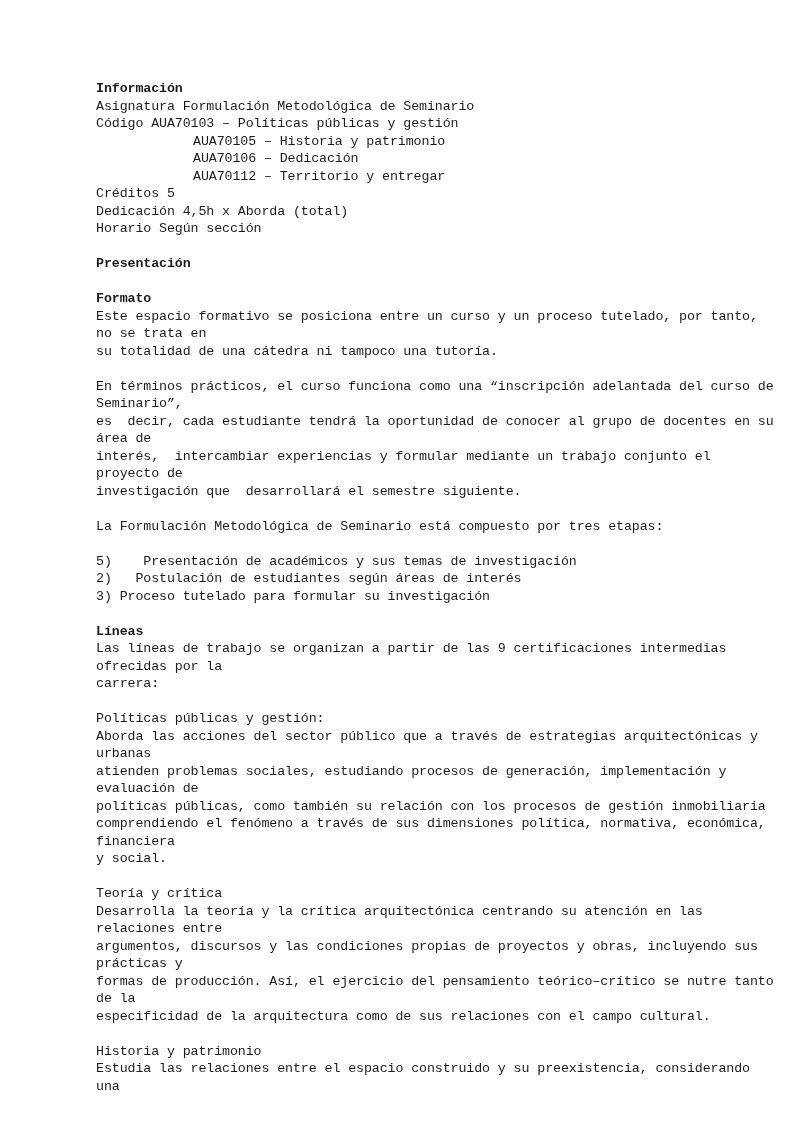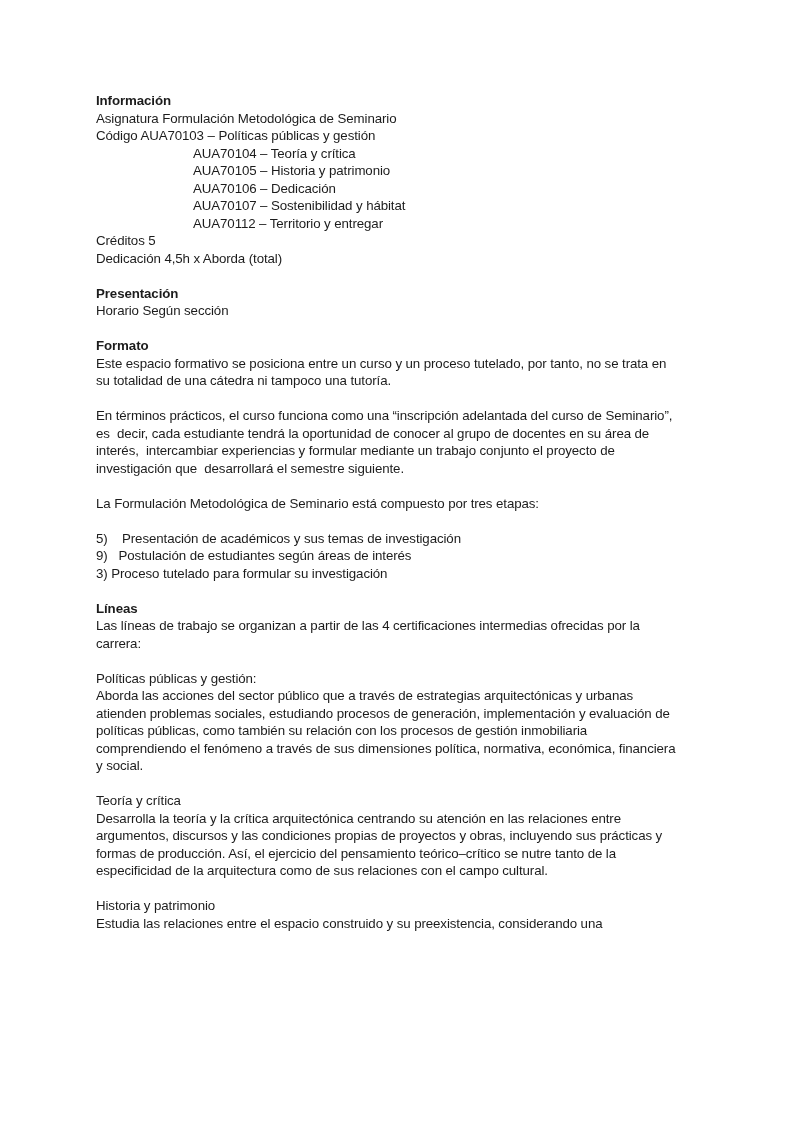--- a/index.html
+++ b/index.html
@@ -6,24 +6,24 @@
     margin: 0;
     padding: 0;
     background: #ffffff;
     width: 800px;
     height: 1130px;
     overflow: hidden;
   }
   .doc {
     position: absolute;
     left: 96px;
-    top: 92px;
+    top: 80px;
     width: 680px;
     color: #1c1c1c;
-    font-family: Liberation Sans, sans-serif;
+    font-family: Liberation Mono, monospace;
     font-size: 13.3px;
     line-height: 17.5px;
     letter-spacing: -0.1px;
   }
   .block {
     white-space: pre-wrap;
   }
   .heading {
     font-weight: 700;
   }
@@ -34,42 +34,40 @@
     margin-top: 17.5px;
   }
 </style>
 </head>
 <body>
 
 <div class="doc">
     <div class="block heading">Información</div>
     <div class="block line">Asignatura Formulación Metodológica de Seminario</div>
     <div class="block line">Código AUA70103 – Políticas públicas y gestión</div>
-    <div class="block line indent">AUA70104 – Teoría y crítica</div>
     <div class="block line indent">AUA70105 – Historia y patrimonio</div>
     <div class="block line indent">AUA70106 – Dedicación</div>
-    <div class="block line indent">AUA70107 – Sostenibilidad y hábitat</div>
     <div class="block line indent">AUA70112 – Territorio y entregar</div>
     <div class="block line">Créditos 5</div>
     <div class="block line">Dedicación 4,5h x Aborda (total)</div>
+    <div class="block line">Horario Según sección</div>
     <div class="block heading gap">Presentación</div>
-    <div class="block line">Horario Según sección</div>
     <div class="block heading gap">Formato</div>
     <div class="block paragraph">Este espacio formativo se posiciona entre un curso y un proceso tutelado, por tanto, no se trata en
 su totalidad de una cátedra ni tampoco una tutoría.</div>
     <div class="block paragraph gap">En términos prácticos, el curso funciona como una “inscripción adelantada del curso de Seminario”,
 es  decir, cada estudiante tendrá la oportunidad de conocer al grupo de docentes en su área de
 interés,  intercambiar experiencias y formular mediante un trabajo conjunto el proyecto de
 investigación que  desarrollará el semestre siguiente.</div>
     <div class="block paragraph gap">La Formulación Metodológica de Seminario está compuesto por tres etapas:</div>
     <div class="block list-item gap">5)    Presentación de académicos y sus temas de investigación</div>
-    <div class="block list-item">9)   Postulación de estudiantes según áreas de interés</div>
+    <div class="block list-item">2)   Postulación de estudiantes según áreas de interés</div>
     <div class="block list-item">3) Proceso tutelado para formular su investigación</div>
     <div class="block heading gap">Líneas</div>
-    <div class="block paragraph">Las líneas de trabajo se organizan a partir de las 4 certificaciones intermedias ofrecidas por la
+    <div class="block paragraph">Las líneas de trabajo se organizan a partir de las 9 certificaciones intermedias ofrecidas por la
 carrera:</div>
     <div class="block paragraph gap">Políticas públicas y gestión:
 Aborda las acciones del sector público que a través de estrategias arquitectónicas y urbanas
 atienden problemas sociales, estudiando procesos de generación, implementación y evaluación de
 políticas públicas, como también su relación con los procesos de gestión inmobiliaria
 comprendiendo el fenómeno a través de sus dimensiones política, normativa, económica, financiera
 y social.</div>
     <div class="block paragraph gap">Teoría y crítica
 Desarrolla la teoría y la crítica arquitectónica centrando su atención en las relaciones entre
 argumentos, discursos y las condiciones propias de proyectos y obras, incluyendo sus prácticas y

